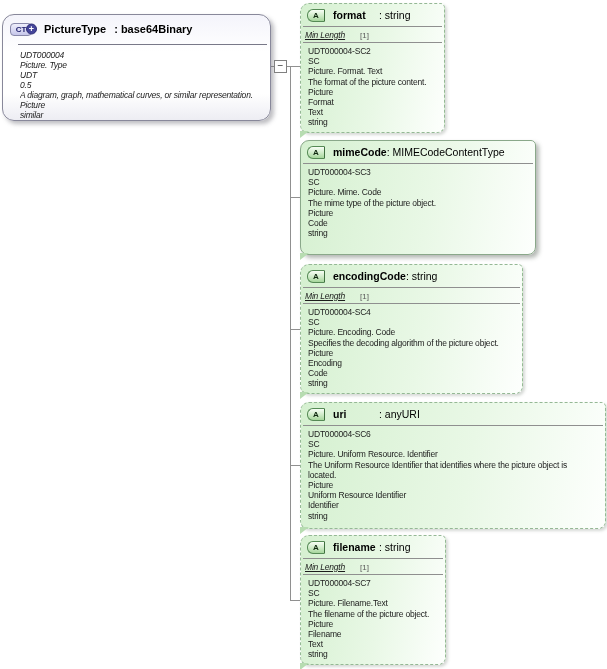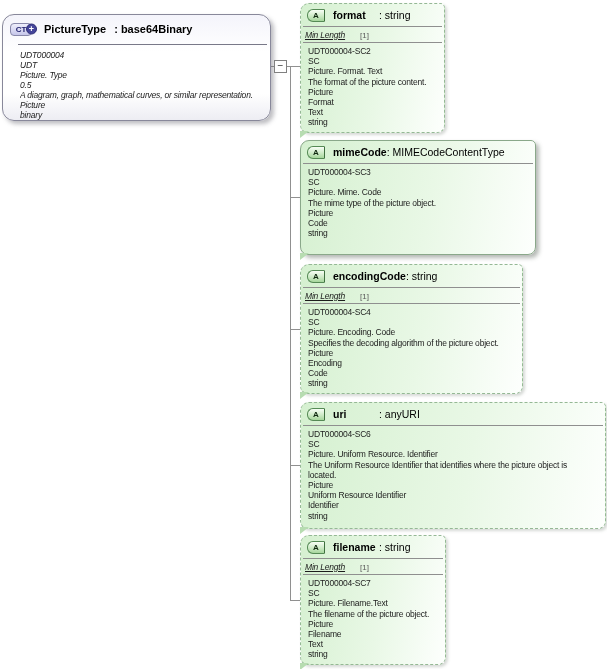--- a/index.html
+++ b/index.html
@@ -158,26 +158,26 @@
         <span>CT</span>
         <span class="ct-plus">+</span>
       </span>
       <span class="root-title">
         <span>PictureType</span><span class="tlabel">: base64Binary</span>
       </span>
     </div>
     <div class="root-sep"></div>
     <div class="root-details">
       <span class="dline">UDT000004</span>
+      <span class="dline">Picture. Type</span>
       <span class="dline">UDT</span>
-      <span class="dline">Picture. Type</span>
       <span class="dline">0.5</span>
       <span class="dline">A diagram, graph, mathematical curves, or similar representation.</span>
       <span class="dline">Picture</span>
-      <span class="dline">binary</span>
+      <span class="dline">similar</span>
     </div>
   </div>
 
   <div class="attr" style="top:3px;width:145px;height:130px;">
     <div class="attr-header">
       <span class="a-icon">A</span>
       <span class="attr-name">format</span>
       <span class="attr-type">: string</span>
     </div>
     <div class="sep"></div>

